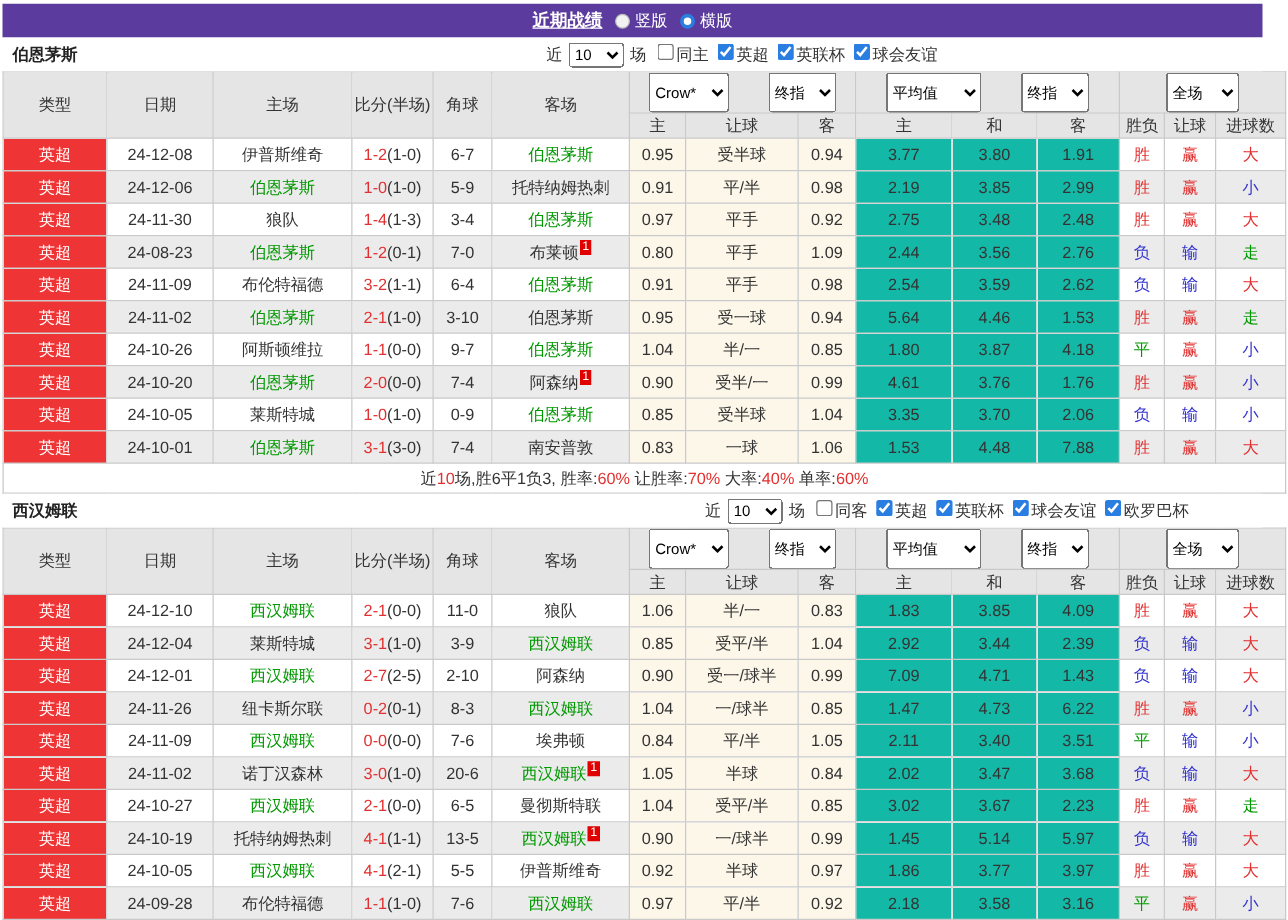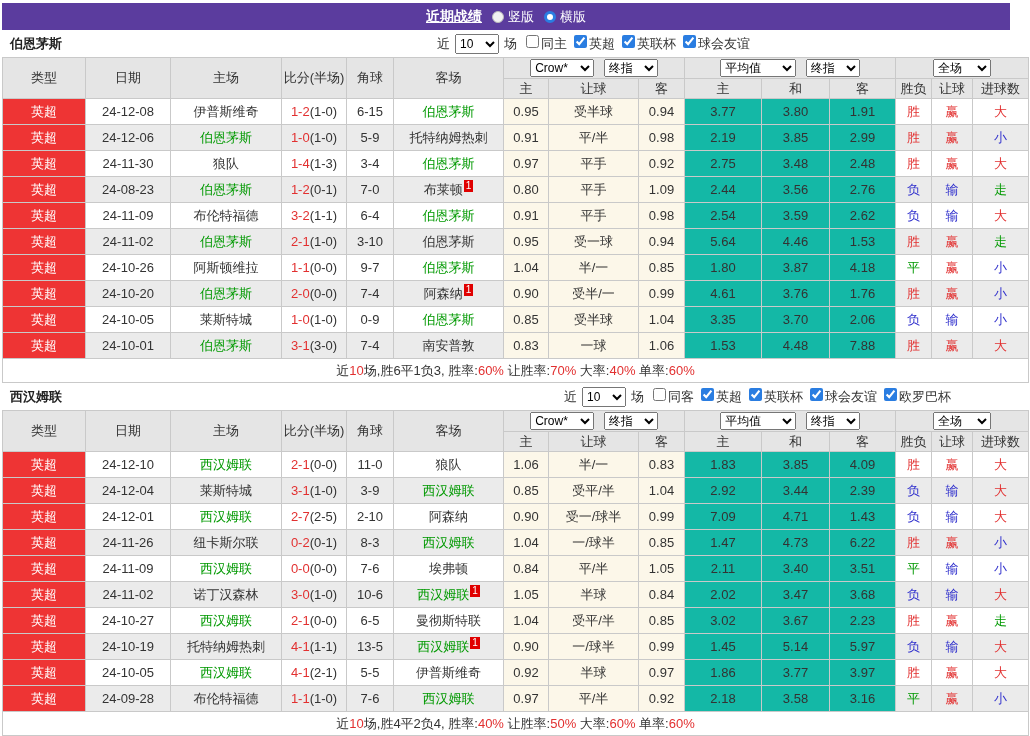--- a/index.html
+++ b/index.html
@@ -27,21 +27,21 @@
              margin:0 2px 0 7px; vertical-align:-2px; }
   .filters label { display:inline-flex; cursor:pointer; }
 
   
   table { border-collapse:collapse; table-layout:fixed; width:1026px; margin:0 auto; }
   th, td { border:1px solid #c9c9c9; text-align:center; padding:0; overflow:hidden;
            white-space:nowrap; font-weight:normal; font-size:13px; }
   thead th { background:#e5e5e5; color:#333; }
   tr.h1 th { height:21px; }
   tr.h2 th { height:19px; line-height:19px; }
-  .selcell select { height:18px; font-size:12px; margin:0 3px; font-family:inherit; vertical-align:middle; }
+  .selcell select { height:32px; font-size:12px; margin:0 14px; font-family:inherit; vertical-align:middle; }
   tbody td { height:26px; line-height:25px; background:#fff; }
   tbody tr:nth-child(even) td { background:#ebebeb; }
   tbody tr td.odds { background:#fcf7e9; }
   tbody tr td.avg  { background:#14b8a6; }
   tbody tr td.lg   { background:#ee3434; color:#fff; }
   .grn { color:#009900; }
   .cw  { color:#e23030; }
   .cl  { color:#3232cd; }
   .cd  { color:#009900; }
   .scr { color:#e23030; }
@@ -139,21 +139,21 @@
         <th>让球</th>
         <th>进球数</th>
       </tr>
     </thead>
     <tbody>
         <tr>
           <td class="lg">英超</td>
           <td class="plain">24-12-08</td>
           <td class="plain">伊普斯维奇</td>
           <td class="plain"><span class="scr">1-2</span><span>(1-0)</span></td>
-          <td class="plain">6-15</td>
+          <td class="plain">6-7</td>
           <td class="plain grn">伯恩茅斯</td>
           <td class="odds">0.95</td>
           <td class="odds">受半球</td>
           <td class="odds">0.94</td>
           <td class="avg">3.77</td>
           <td class="avg">3.80</td>
           <td class="avg">1.91</td>
           <td class="plain cw">胜</td>
           <td class="plain cw">赢</td>
           <td class="plain cw">大</td>
@@ -478,21 +478,21 @@
           <td class="avg">3.51</td>
           <td class="plain cd">平</td>
           <td class="plain cl">输</td>
           <td class="plain cl">小</td>
         </tr>
         <tr>
           <td class="lg">英超</td>
           <td class="plain">24-11-02</td>
           <td class="plain">诺丁汉森林</td>
           <td class="plain"><span class="scr">3-0</span><span>(1-0)</span></td>
-          <td class="plain">10-6</td>
+          <td class="plain">20-6</td>
           <td class="plain grn">西汉姆联<span class="b1">1</span></td>
           <td class="odds">1.05</td>
           <td class="odds">半球</td>
           <td class="odds">0.84</td>
           <td class="avg">2.02</td>
           <td class="avg">3.47</td>
           <td class="avg">3.68</td>
           <td class="plain cl">负</td>
           <td class="plain cl">输</td>
           <td class="plain cw">大</td>

